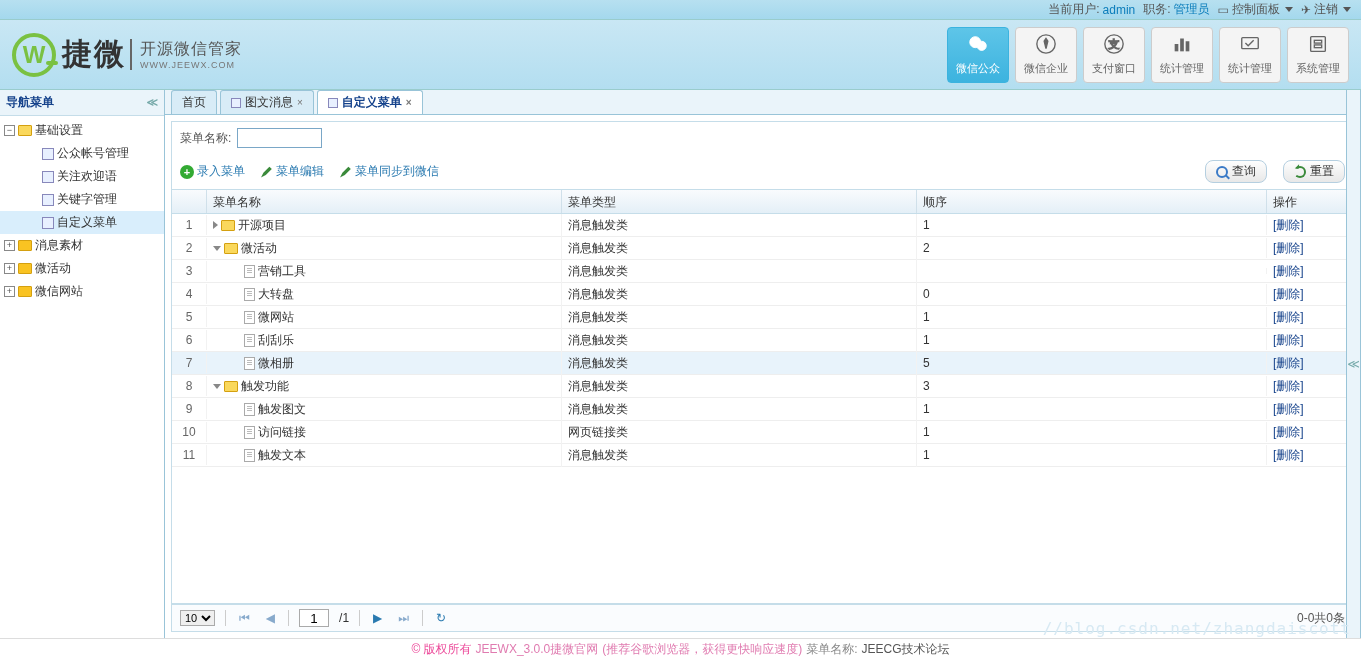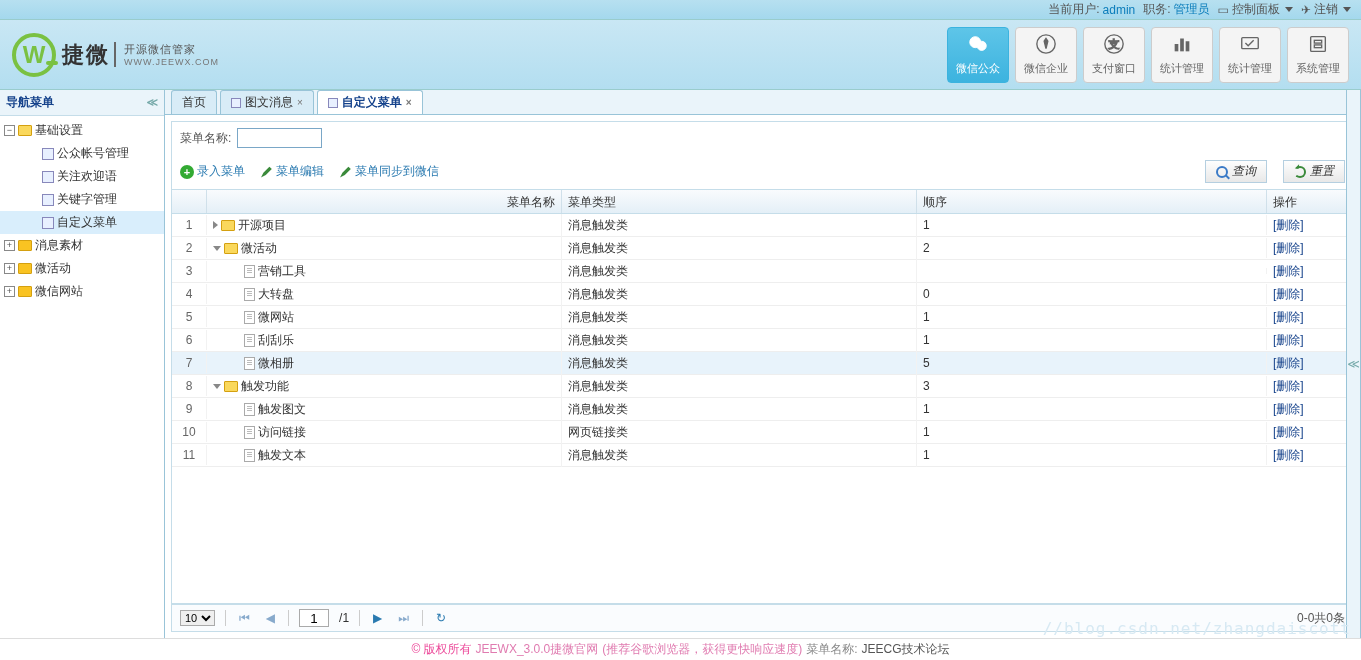--- a/index.html
+++ b/index.html
@@ -10,23 +10,23 @@
 .topbar-item { display: flex; align-items: center; gap: 3px; }
 .topbar-value { color: #0b7dbb; }
 .arrow-down { display: inline-block; border-left: 4px solid transparent; border-right: 4px solid transparent; border-top: 5px solid #555; margin-left: 2px; }
 
 
 .logobar { background: linear-gradient(#c9e7f4, #b3def0); height: 70px; display: flex; align-items: center; justify-content: space-between; padding: 0 12px; border-bottom: 1px solid #9cc; }
 .logo { display: flex; align-items: center; gap: 6px; }
 .logo-at { width: 44px; height: 44px; border: 4px solid #7ac142; border-radius: 50%; display: flex; align-items: center; justify-content: center; color: #7ac142; font-size: 24px; font-weight: bold; position: relative; }
 .logo-at::after { content: ''; position: absolute; right: -6px; bottom: 8px; width: 12px; height: 4px; background: #7ac142; border-radius: 2px; }
 .logo-text { display: flex; flex-direction: column; }
-.logo-cn { font-size: 22px; font-weight: bold; color: #333; letter-spacing: 2px; }
+.logo-cn { font-size: 30px; font-weight: bold; color: #333; letter-spacing: 2px; }
 .logo-sub { display: flex; flex-direction: column; border-left: 2px solid #666; padding-left: 8px; margin-left: 4px; }
-.logo-sub-cn { font-size: 11px; color: #555; letter-spacing: 1px; }
+.logo-sub-cn { font-size: 16px; color: #555; letter-spacing: 1px; }
 .logo-sub-en { font-size: 9px; color: #777; letter-spacing: 1px; }
 
 .module-btns { display: flex; gap: 6px; }
 .module-btn { width: 62px; height: 56px; background: #f4f4f4; border: 1px solid #ccc; border-radius: 4px; display: flex; flex-direction: column; align-items: center; justify-content: center; gap: 3px; cursor: pointer; }
 .module-btn.active { background: linear-gradient(#5ec5e8, #3cb3df); border-color: #3cb3df; color: #fff; }
 .module-btn svg { width: 22px; height: 22px; }
 .module-btn.active svg { fill: #fff; stroke: #fff; }
 .module-btn-label { font-size: 11px; color: #666; }
 .module-btn.active .module-btn-label { color: #fff; }
 
@@ -54,37 +54,37 @@
 .tab:not(.active) { background: #d8ecf7; }
 .tab-close { color: #777; font-size: 10px; cursor: pointer; }
 .expand-right { position: absolute; right: 0; top: 0; width: 14px; height: 100%; background: #eaf4fa; border-left: 1px solid #99c4d8; display: flex; align-items: center; justify-content: center; cursor: pointer; }
 
 .panel { flex: 1; display: flex; flex-direction: column; padding: 6px; }
 .toolbar { border: 1px solid #c5dde9; background: #fff; padding: 6px 8px; display: flex; align-items: center; gap: 8px; flex-wrap: wrap; }
 .toolbar-label { color: #555; }
 .toolbar input[type=text] { border: 1px solid #7aa7c7; height: 20px; width: 85px; padding: 0 3px; }
 .toolbar-row2 { display: flex; align-items: center; gap: 16px; margin-top: 4px; width: 100%; }
 .toolbar-btn { display: flex; align-items: center; gap: 3px; color: #2a7ab0; cursor: pointer; }
-.pill-btn { background: linear-gradient(#fefefe,#e8e8e8); border: 1px solid #b5cfe0; border-radius: 0; padding: 2px 10px; display: flex; align-items: center; gap: 4px; cursor: pointer; font-style: italic; }
+.pill-btn { background: linear-gradient(#fefefe,#e8e8e8); border: 1px solid #b5cfe0; border-radius: 8px; padding: 2px 10px; display: flex; align-items: center; gap: 4px; cursor: pointer; }
 .ic-add { width: 14px; height: 14px; border-radius: 50%; background: #3a3; color: #fff; display: flex; align-items: center; justify-content: center; font-size: 11px; font-weight: bold; }
 .ic-pencil { width: 12px; height: 12px; background: #3a8a3a; clip-path: polygon(0 100%, 20% 60%, 70% 10%, 90% 30%, 40% 80%); }
 .ic-search { width: 12px; height: 12px; border: 2px solid #3a7ac7; border-radius: 50%; position: relative; }
 .ic-search::after { content: ''; position: absolute; width: 5px; height: 2px; background: #3a7ac7; bottom: -2px; right: -4px; transform: rotate(45deg); }
 .ic-reset { width: 12px; height: 12px; border: 2px solid #3a8a3a; border-radius: 50%; border-left-color: transparent; position: relative; }
 .ic-reset::after { content: ''; position: absolute; top: -2px; left: -1px; border-top: 3px solid #3a8a3a; border-left: 3px solid transparent; border-right: 3px solid transparent; transform: rotate(-45deg); }
 
 .grid { flex: 1; border: 1px solid #c5dde9; border-top: none; display: flex; flex-direction: column; overflow: hidden; }
 .grid-head { display: flex; background: linear-gradient(#f9fbfd,#e4eff7); border-bottom: 1px solid #c5dde9; height: 24px; }
 .grid-head .gc { border-right: 1px solid #d0e0ea; padding: 4px 6px; color: #333; font-weight: normal; }
 .grid-body { flex: 1; overflow-y: auto; }
 .grow { display: flex; border-bottom: 1px solid #eee; height: 23px; align-items: center; }
 .grow:hover, .grow.hover { background: #e8f3fb; }
 .grow .gc { padding: 3px 6px; border-right: 1px solid #f2f2f2; display: flex; align-items: center; gap: 3px; }
 .gc-idx { width: 35px; text-align: center; justify-content: center; color: #666; }
-.gc-name { width: 355px; text-align: right; }
+.gc-name { width: 355px; }
 .gc-type { width: 355px; }
 .gc-order { width: 350px; }
 .gc-op { flex: 1; }
 .row-toggle { width: 0; height: 0; display: inline-block; }
 .row-toggle.right { border-top: 4px solid transparent; border-bottom: 4px solid transparent; border-left: 5px solid #888; }
 .row-toggle.down { border-left: 4px solid transparent; border-right: 4px solid transparent; border-top: 5px solid #888; }
 .del-link { color: #15428b; cursor: pointer; }
 
 .pager { border: 1px solid #c5dde9; border-top: 1px solid #c5dde9; height: 28px; display: flex; align-items: center; padding: 0 8px; gap: 10px; background: #fafcfe; }
 .pager select { border: 1px solid #aaa; font-size: 11px; }

